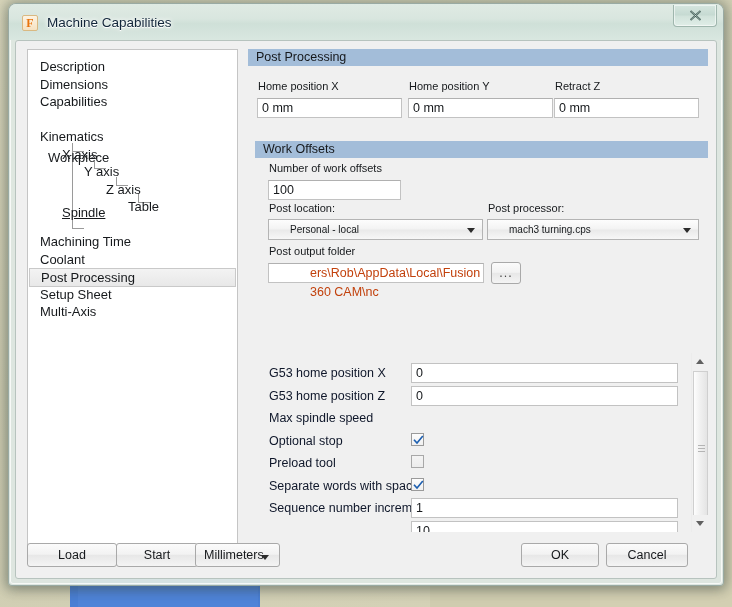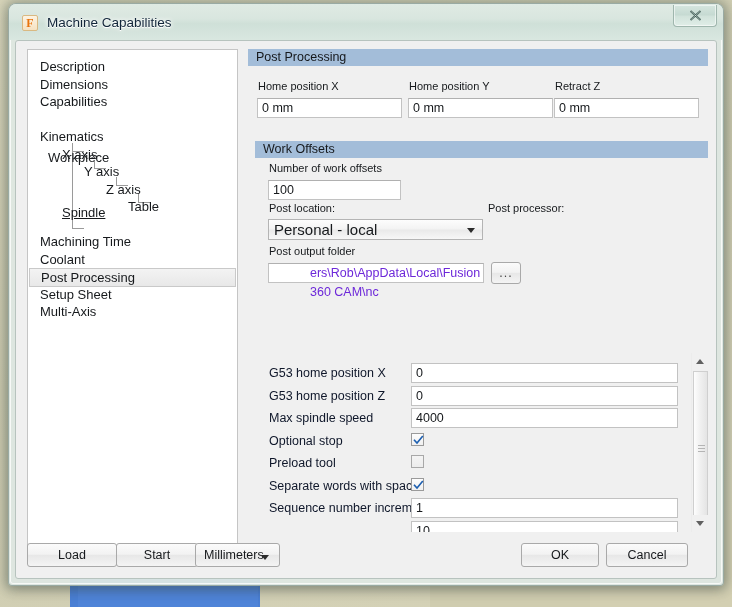--- a/index.html
+++ b/index.html
@@ -139,28 +139,28 @@
   .txtinput {
     background: #fff;
     border: 1px solid #c2c2c2;
     border-top-color: #b0b0b0;
     font: 12.5px "Liberation Sans", sans-serif;
     color: #16191c;
     padding: 0 4px;
     height: 20px; line-height: 19px;
     outline: none;
   }
-  .txtinput.dis { color: #6d28d9; background: #fff; padding-left: 41px; }
+  .txtinput.dis { color: #c2410c; background: #fff; padding-left: 41px; }
   .combo {
     position: relative;
     background: linear-gradient(180deg,#fdfdfd 0%,#f3f3f3 48%,#e9e9e9 52%,#f7f7f7 100%);
     border: 1px solid #b4b4b4;
     height: 21px; line-height: 20px;
-    font-size: 15px; color: #16191c;
-    padding-left: 5px;
+    font-size: 10px; color: #16191c;
+    padding-left: 21px;
     cursor: pointer;
   }
   .combo .arr {
     position: absolute; right: 7px; top: 50%; margin-top: -2px;
     width: 0; height: 0;
     border-left: 4px solid transparent;
     border-right: 4px solid transparent;
     border-top: 5px solid #2b2b2b;
   }
   .btn {
@@ -315,39 +315,42 @@
       <div class="fieldlabel" style="position:absolute;left:21px;top:113px;">Number of work offsets</div>
       <div class="txtinput" style="position:absolute;left:20px;top:131px;width:133px;">100</div>
 
       <div class="fieldlabel" style="position:absolute;left:21px;top:153px;">Post location:</div>
       <div class="combo" style="position:absolute;left:20px;top:170px;width:215px;">
         <span>Personal - local</span>
         <span class="arr"></span>
       </div>
 
       <div class="fieldlabel" style="position:absolute;left:240px;top:153px;">Post processor:</div>
+      <div class="combo" style="position:absolute;left:239px;top:170px;width:212px;">
+        <span>mach3 turning.cps</span>
+        <span class="arr"></span>
+      </div>
 
       <div class="fieldlabel" style="position:absolute;left:21px;top:196px;">Post output folder</div>
       <div class="txtinput dis" style="position:absolute;left:20px;top:214px;width:216px;">ers\Rob\AppData\Local\Fusion 360 CAM\nc</div>
       <div class="btn dots" style="position:absolute;left:243px;top:213px;width:30px;height:22px;">...</div>
 
       <div id="propwrap">
         <div id="proplist">
 
         <div class="prow" style="top: 9px;">
               <div class="plabel">G53 home position X</div>
               <div class="pinput">0</div>
             </div>
             <div class="prow" style="top: 31.5px;">
               <div class="plabel">G53 home position Z</div>
               <div class="pinput">0</div>
             </div>
             <div class="prow" style="top: 54px;">
               <div class="plabel">Max spindle speed</div>
-              <div class="pinput">4000</div>
             </div>
             <div class="prow" style="top: 76.5px;">
               <div class="plabel">Optional stop</div>
               <div class="pcheck">
                 <svg width="11" height="11" viewBox="0 0 11 11">
                   <path d="M1.5 5.3 L4 8 L9.3 1.6" stroke="#1d5fb0" stroke-width="1.6" fill="none" stroke-linecap="square"></path>
                 </svg>
               </div>
             </div>
             <div class="prow" style="top: 99px;">

